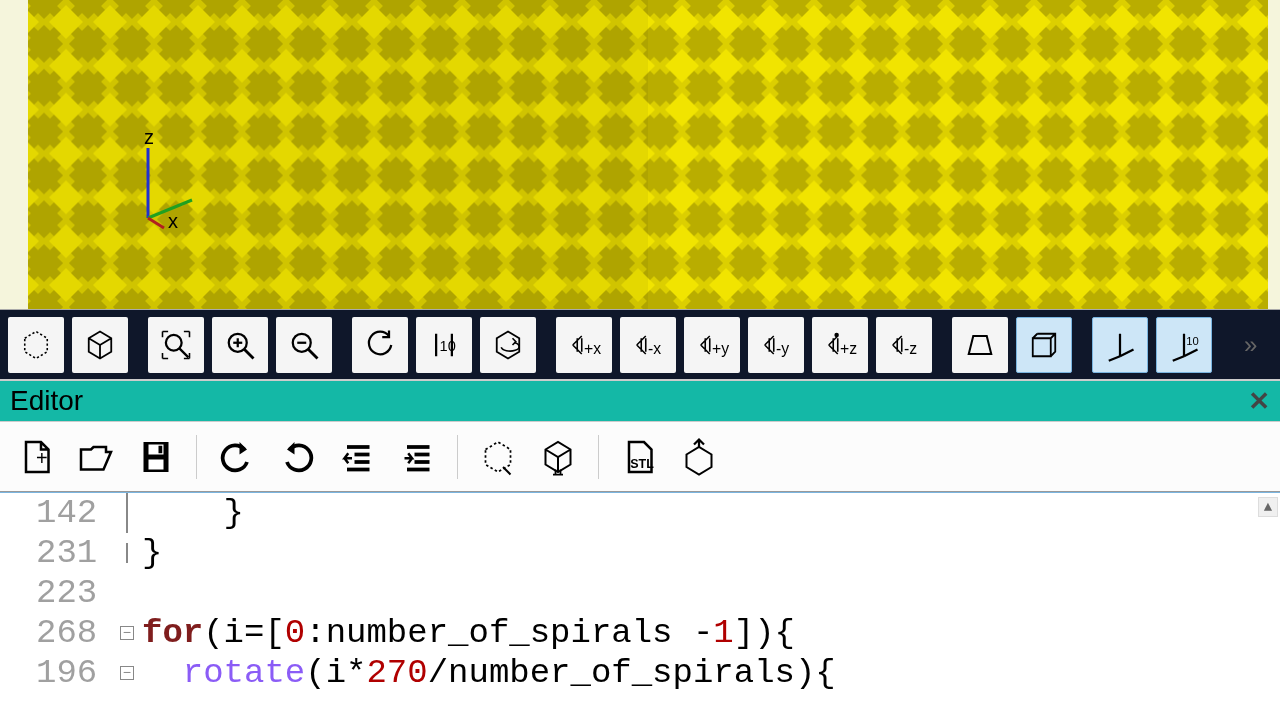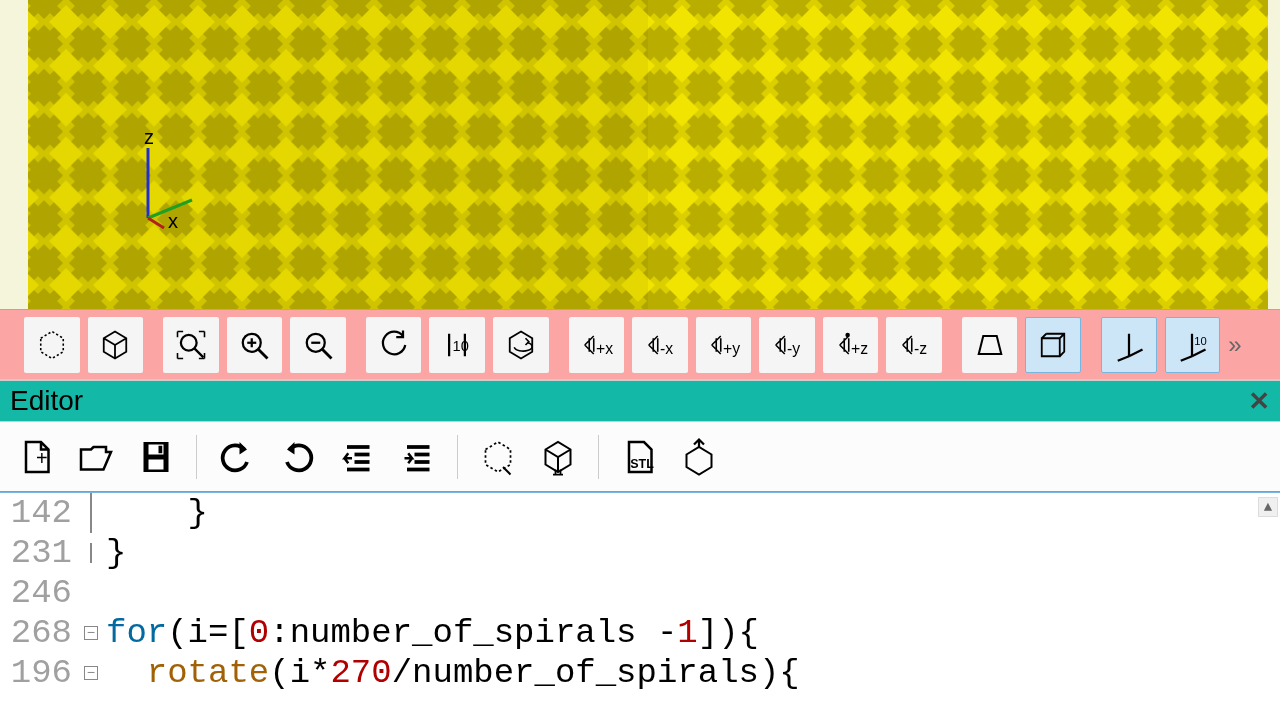--- a/index.html
+++ b/index.html
@@ -29,23 +29,23 @@
     left: 120px;
     top: 130px;
     width: 80px;
     height: 100px;
     pointer-events: none;
   }
   .axes-widget svg { width: 100%; height: 100%; }
   .view-toolbar {
     display: flex;
     align-items: center;
-    background: #fca5a5;
+    background: #0f172a;
     border-bottom: 1px solid #ccc;
-    padding: 4px 24px;
+    padding: 4px 8px;
     gap: 8px;
     height: 70px;
   }
   .tbtn {
     width: 56px;
     height: 56px;
     border: 1px solid transparent;
     background: #f5f5f5;
     border-radius: 2px;
     display: flex;
@@ -120,24 +120,24 @@
     overflow: hidden;
   }
   .code-line {
     display: flex;
     align-items: center;
     height: 40px;
     white-space: pre;
   }
   .lnum {
     width: 80px;
-    text-align: right;
     color: #a0a0a0;
     padding-right: 8px;
     user-select: none;
+    margin-left: 36px;
   }
   .fold-col {
     width: 22px;
     display: flex;
     align-items: center;
     justify-content: center;
     color: #888;
   }
   .fold-box {
     width: 14px;
@@ -150,23 +150,23 @@
     line-height: 1;
     background: #fff;
     cursor: pointer;
   }
   .fold-line {
     width: 2px;
     height: 40px;
     background: #888;
   }
   .code-text { padding-left: 4px; color: #000; }
-  .kw { color: #0369a1; }
+  .kw { color: #7f1d1d; font-weight: bold; }
   .num { color: #b00000; }
-  .fn { color: #a16207; }
+  .fn { color: #8b5cf6; }
   .scroll-up {
     position: absolute;
     right: 2px;
     top: 4px;
     width: 20px;
     height: 20px;
     color: #666;
     background: #f0f0f0;
     display: flex;
     align-items: center;
@@ -416,18 +416,18 @@
         <path d="M6 14 L16 8 L26 14 L26 24 L16 30 L6 24 Z" fill="none" stroke="#000" stroke-width="1.6"></path>
         <path d="M16 8 L16 2 M12 6 L16 2 L20 6" fill="none" stroke="#000" stroke-width="1.8"></path>
       </svg>
     </button>
 </div>
 
 <div class="code-area">
   <div class="code-lines" id="code-lines">
       <div class="code-line"><span class="lnum">142</span><span class="fold-col"><span class="fold-line"></span></span><span class="code-text">    }</span></div>
       <div class="code-line"><span class="lnum">231</span><span class="fold-col"><span class="fold-line" style="height: 20px; align-self: flex-start;"></span></span><span class="code-text">}</span></div>
-      <div class="code-line"><span class="lnum">246</span><span class="fold-col"></span><span class="code-text"></span></div>
+      <div class="code-line"><span class="lnum">223</span><span class="fold-col"></span><span class="code-text"></span></div>
       <div class="code-line"><span class="lnum">268</span><span class="fold-col"><span class="fold-box">−</span></span><span class="code-text"><span class="kw">for</span>(i=[<span class="num">0</span>:number_of_spirals -<span class="num">1</span>]){</span></div>
       <div class="code-line"><span class="lnum">196</span><span class="fold-col"><span class="fold-box">−</span></span><span class="code-text">  <span class="fn">rotate</span>(i*<span class="num">270</span>/number_of_spirals){</span></div>
     </div>
   <div class="scroll-up">▲</div>
 </div>
 
 </body></html>

